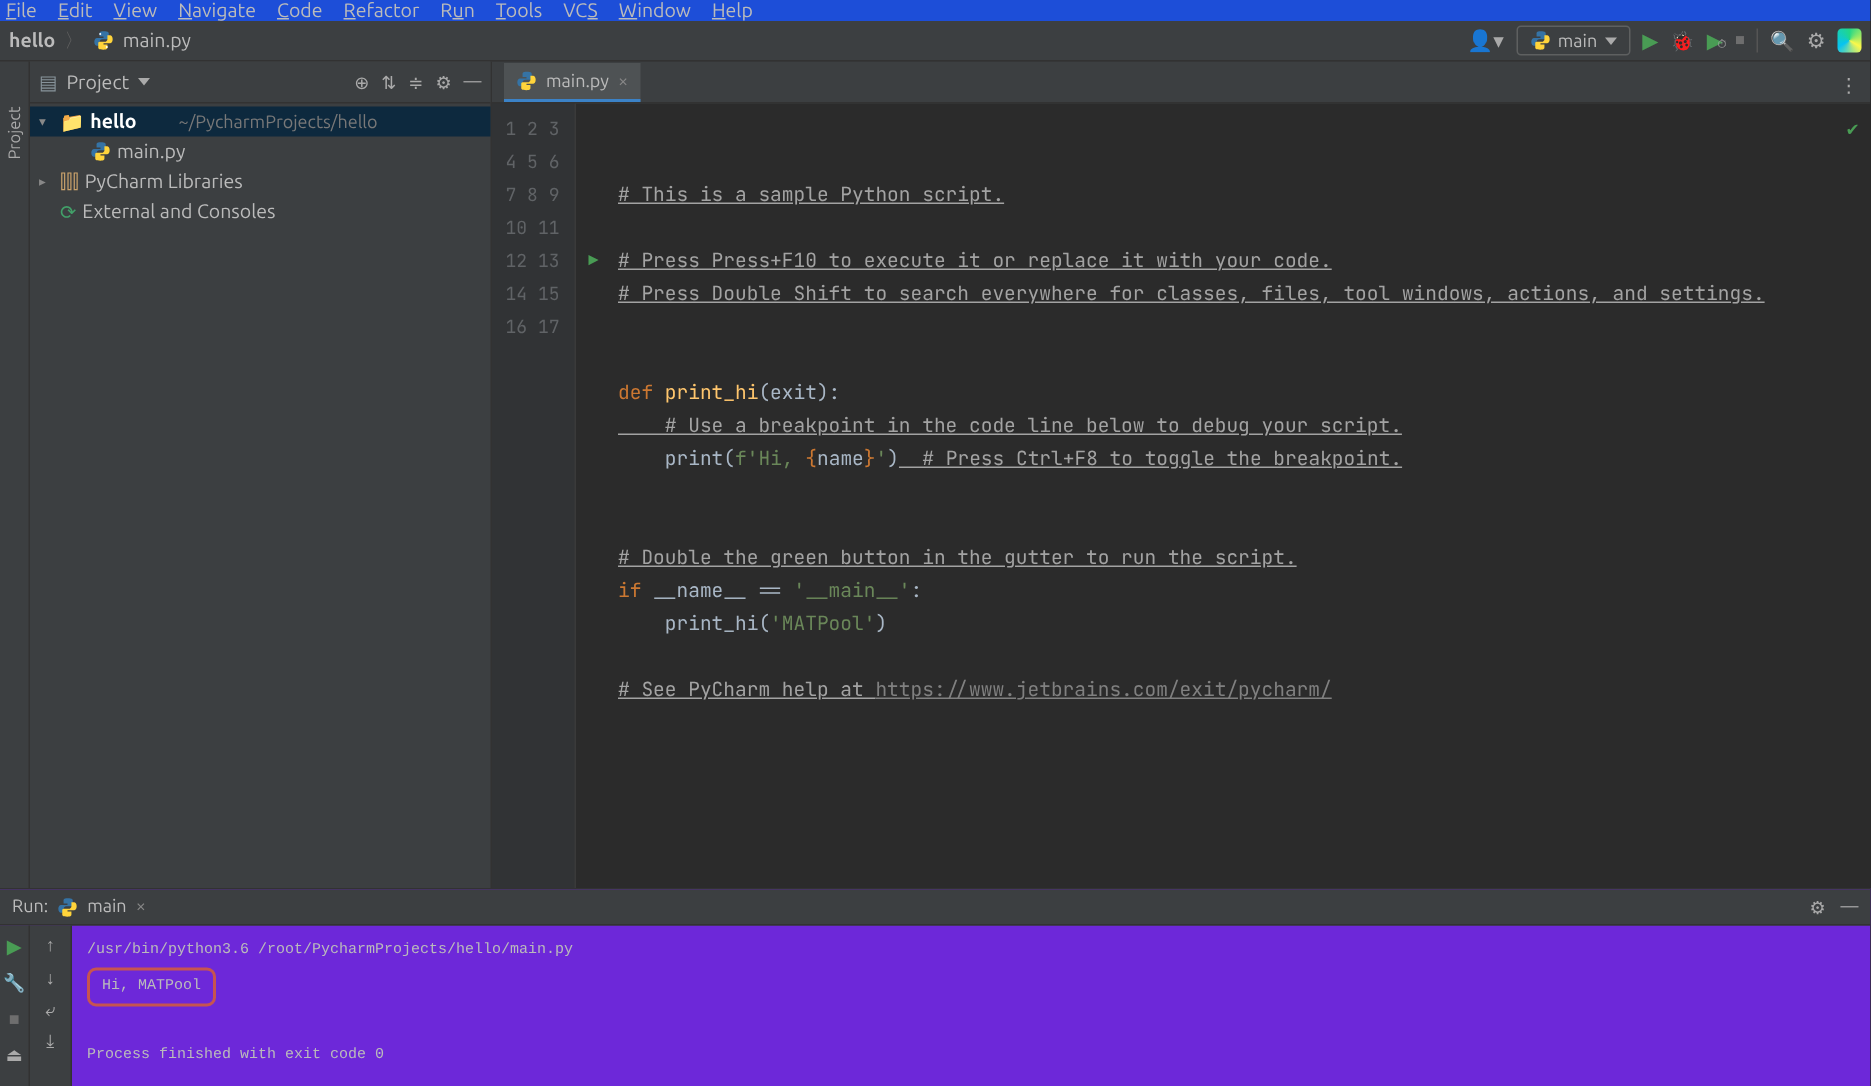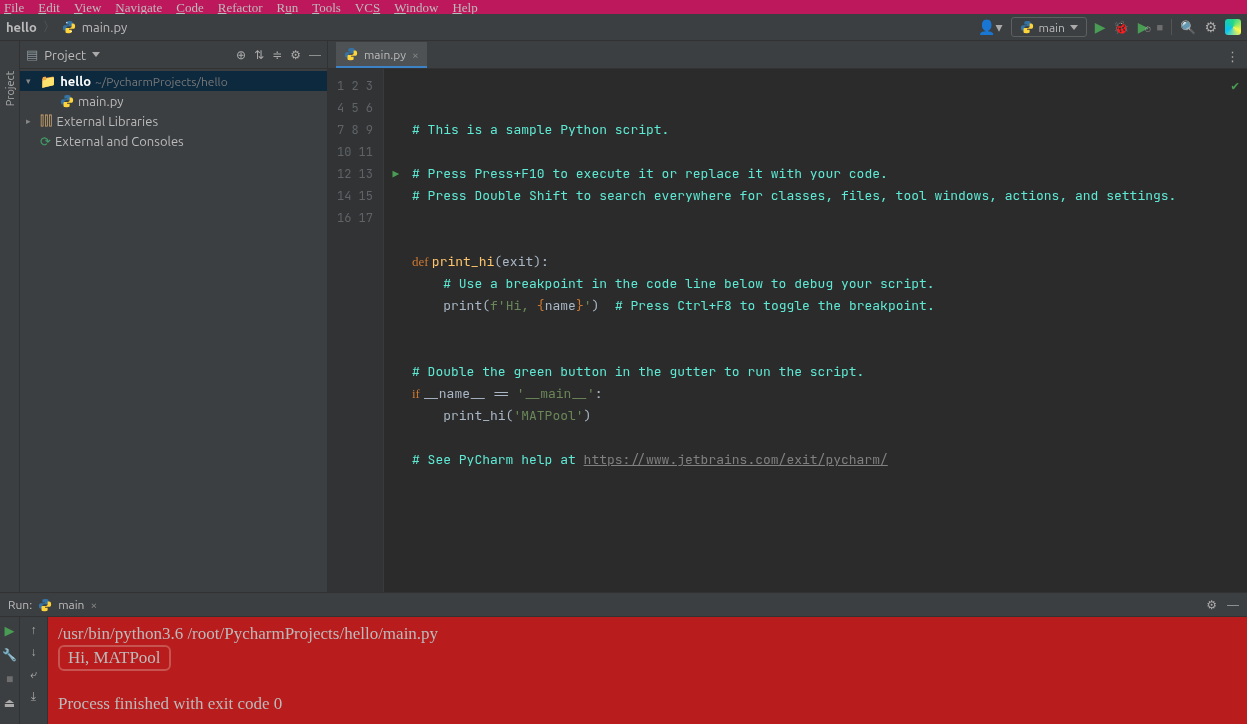--- a/index.html
+++ b/index.html
@@ -7,23 +7,23 @@
   width: 1247px; height: 724px;
   background: #2b2b2b;
   font-family: "Segoe UI", "Ubuntu", sans-serif;
   font-size: 13px;
   color: #bbbbbb;
   overflow: hidden;
   display: flex;
   flex-direction: column;
 }
 .menubar {
-  background: #be185d; height: 14px;
-  display: flex; align-items: flex-start; gap: 14px;
-  padding: 0 4px; color: #bbbbbb; font-size: 13px; font-family: Liberation Serif, serif;
+  background: #1d4ed8; height: 14px;
+  display: flex; align-items: flex-end; gap: 14px;
+  padding: 0 4px; color: #bbbbbb; font-size: 13px;
 }
 .menubar span { cursor: default; }
 .menubar .ul { text-decoration: underline; }
 .navbar {
   height: 27px; background: #3c3f41;
   border-bottom: 1px solid #323232;
   display: flex; align-items: center; justify-content: space-between;
   padding: 0 6px;
 }
 .breadcrumb { display: flex; align-items: center; gap: 6px; font-size: 13px; }
@@ -64,21 +64,21 @@
   padding: 0 6px;
 }
 .project-header .lh { display: flex; align-items: center; gap: 6px; }
 .project-header .rh { display: flex; align-items: center; gap: 8px; color: #aaa; font-size: 12px; }
 .folder-icon { color: #87939a; }
 .tree { padding-top: 2px; font-size: 13px; }
 .tree-row { display: flex; align-items: center; height: 20px; padding-left: 6px; gap: 4px; }
 .tree-row.selected { background: #0d293e; color: #fff; }
 .tree-row .arrow { width: 10px; color: #888; font-size: 9px; }
 .tree-row.indent1 { padding-left: 40px; }
-.mono-hint { color: #787878; margin-left: 0; font-size: 12px; }
+.mono-hint { color: #787878; margin-left: 24px; font-size: 12px; }
 .editor-area { flex: 1; display: flex; flex-direction: column; background: #2b2b2b; min-width:0; }
 .tabbar {
   height: 28px; background: #3c3f41; border-bottom: 1px solid #323232;
   display: flex; align-items: flex-end;
 }
 .tab {
   height: 26px; background: #4e5254;
   border-bottom: 2px solid #3b82c7;
   display: flex; align-items: center; gap: 6px;
   padding: 0 8px; margin-left: 8px; font-size: 12px;
@@ -91,30 +91,30 @@
   text-align: right; padding: 6px 10px 0 0; line-height: 22px;
   border-right: 1px solid #3a3a3a;
   position: relative;
 }
 .run-marker { position:absolute; right:-16px; color:#499c54; font-size:11px; }
 .code {
   flex:1; font-family: "JetBrains Mono", Consolas, monospace;
   font-size: 13px; line-height: 22px; padding: 6px 10px 0 28px;
   white-space: pre; color: #a9b7c6; position: relative;
 }
-.c-comment { color:#5eead4; }
-.c-kw { color:#cc7832;font-family:Liberation Serif, serif; }
+.c-comment { color:#a3a3a3;text-decoration:underline; }
+.c-kw { color:#cc7832; }
 .c-fn { color:#ffc66d;margin-top:20px; }
 .c-str { color:#6a8759; }
 .c-brace { color:#cc7832; }
 .c-link { color:#808080; text-decoration: underline; }
 .code .hl-line { position:absolute; left:0; right:0; height:22px; background:#323232; z-index:-1; }
 .check-ok { position:absolute; right:8px; top:6px; color:#499c54; font-size:13px; }
 .run-panel {
-  height: 132px; background: #b91c1c; border-top: 1px solid #323232;
+  height: 132px; background: #6d28d9; border-top: 1px solid #323232;
   display: flex; flex-direction: column;
 }
 .run-header {
   height: 24px; background: #3c3f41; border-bottom: 1px solid #323232;
   display:flex; align-items:center; justify-content:space-between;
   padding: 0 8px; font-size: 12px;
 }
 .run-header .lh { display:flex; align-items:center; gap:6px; }
 .run-header .rh { display:flex; gap:10px; color:#aaa; }
 .run-body { flex:1; display:flex; }
@@ -123,22 +123,22 @@
   display:flex; flex-direction:column; align-items:center; gap:10px; padding-top:6px;
 }
 .run-left .r-run { color:#499c54; }
 .run-left .r-misc { color:#aaa; font-size:12px; }
 .run-left2 {
   width: 28px; background:#3c3f41; border-right:1px solid #323232;
   display:flex; flex-direction:column; align-items:center; gap:8px; padding-top:6px;
   color:#aaa; font-size:12px;
 }
 .console {
-  flex:1; font-family: Liberation Serif, serif;
-  font-size: 17px; line-height: 22px; padding: 6px 10px;
+  flex:1; font-family: Liberation Mono, monospace;
+  font-size: 10px; line-height: 22px; padding: 6px 10px;
   color:#bbbbbb; white-space: pre;
 }
 .hl-output {
   display:inline-block; border:2px solid #c75450; border-radius:6px;
   padding: 0 8px;
 }
 .ext-lib-icon { color:#c9a26b; }
 .scratch-icon { color:#42a069; }
 .pycharm-logo {
   width:16px; height:16px; border-radius:3px;
@@ -231,21 +231,21 @@
           <svg viewBox="0 0 16 16">
               <path fill="#3573a5" d="M8 1c-3 0-3 1-3 2v2h3v1H3c-1 0-2 1-2 3s1 3 2 3h2V9c0-1 1-2 2-2h4c1 0 1-1 1-1V3c0-1 0-2-4-2z"></path>
               <path fill="#ffd43b" d="M8 15c3 0 3-1 3-2v-2H8v-1h5c1 0 2-1 2-3s-1-3-2-3h-2v3c0 1-1 2-2 2H5c-1 0-1 1-1 1v3c0 1 0 2 4 2z"></path>
             </svg>
         </span>
         <span>main.py</span>
       </div>
       <div class="tree-row">
         <span class="arrow">▸</span>
         <span class="ext-lib-icon">⫿⫿⫿</span>
-        <span>External Libraries</span>
+        <span>PyCharm Libraries</span>
       </div>
       <div class="tree-row">
         <span class="arrow"></span>
         <span class="scratch-icon">⟳</span>
         <span>External and Consoles</span>
       </div>
     </div>
   </div>
 
   <div class="editor-area">

